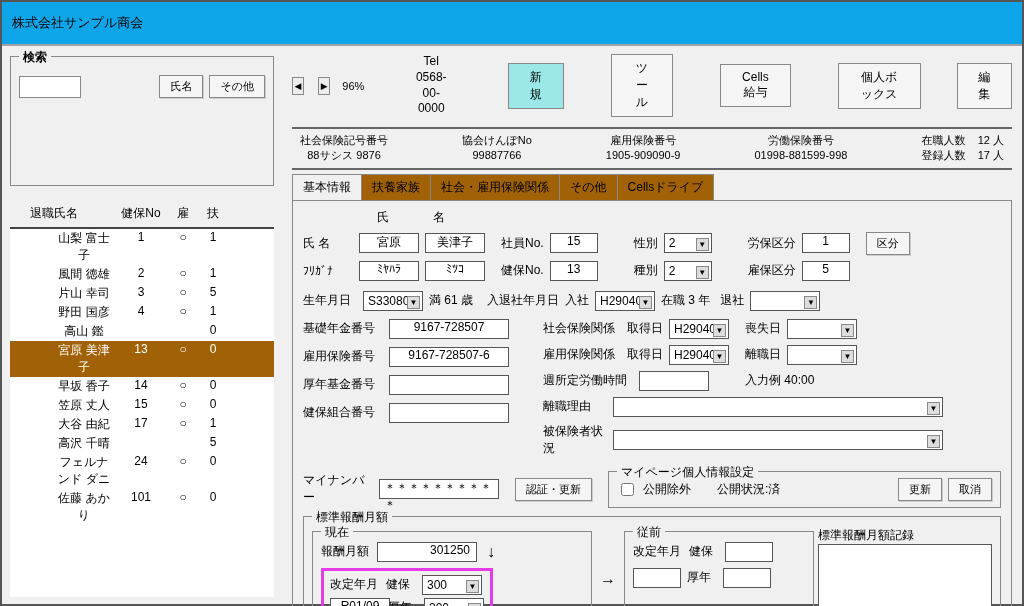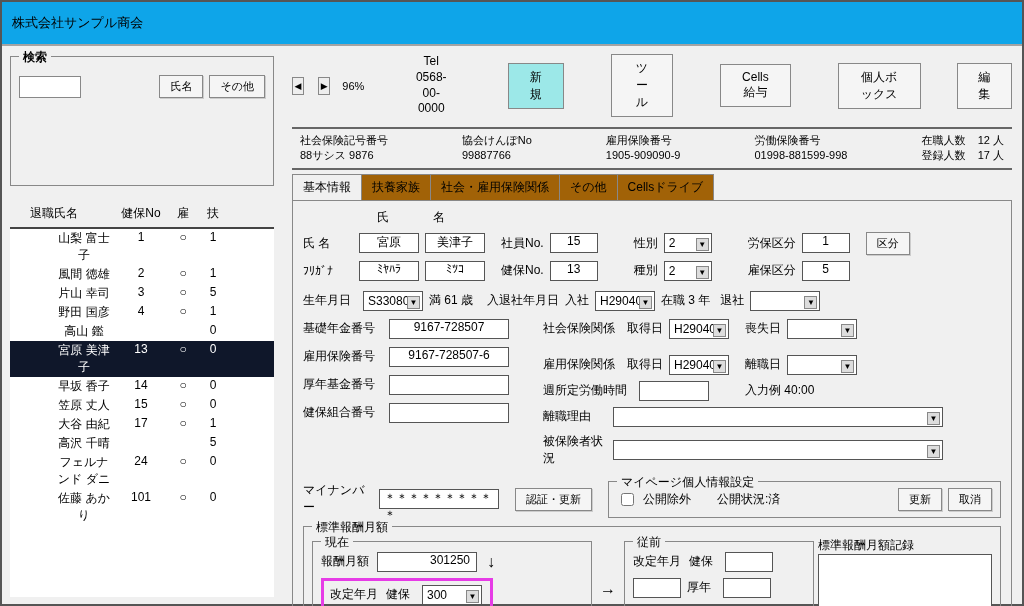--- a/index.html
+++ b/index.html
@@ -20,39 +20,39 @@
 
   
   .emp-header { display: flex; font-size: 12px; padding: 5px 4px; gap: 0; }
   .emp-header span:nth-child(1){width:40px;text-align:right;}
   .emp-header span:nth-child(2){width:60px;}
   .emp-header span:nth-child(3){width:54px;text-align:center;}
   .emp-header span:nth-child(4){width:30px;text-align:center;}
   .emp-header span:nth-child(5){width:30px;text-align:center;}
   .emp-list { border-top: 2px solid #444; background: #fff; height: 370px; overflow: hidden; font-size: 12px; }
   .emp-row { display: flex; padding: 1px 4px; }
-  .emp-row.selected { background: #0f172a; color: #fff; }
+  .emp-row.selected { background: #a16207; color: #fff; }
   .emp-row span:nth-child(1){width:40px;}
   .emp-row span:nth-child(2){width:60px;text-align:center;}
   .emp-row span:nth-child(3){width:54px;text-align:center;}
   .emp-row span:nth-child(4){width:30px;text-align:center;}
   .emp-row span:nth-child(5){width:30px;text-align:center;}
 
   
   .topbar { display: flex; align-items: center; gap: 6px; margin-bottom: 10px; }
   .navbtn { width: 20px; height: 18px; border: 1px solid #888; background: #eee; font-size: 9px; display: flex; align-items: center; justify-content: center; }
   .zoom { font-size: 11px; margin-left: 6px; }
   .tel { margin-left: 40px; font-size: 12px; text-align: center; line-height: 1.3; }
   .mainbtn { border: 1px solid #888; font-size: 12px; padding: 5px 20px; cursor: pointer; margin-left: 24px; }
   .highlight { background: #9ce8e8; }
   .normal { background: #f5f5f5; }
 
   
   .info-header { display: flex; border-top: 2px solid #666; border-bottom: 2px solid #666; padding: 4px 8px; font-size: 11px; justify-content: space-between; }
-  .info-col { text-align: left; line-height: 1.4; }
+  .info-col { text-align: center; line-height: 1.4; }
   .info-right { text-align: right; line-height: 1.4; }
 
   
   .tabs { display: flex; font-size: 12px; margin-top: 4px; }
   .tab { border: 1px solid #888; border-bottom: none; padding: 4px 10px; background: #a16207; margin-right: -1px; cursor: pointer; }
   .tab.active { background: #f0f0f0; position: relative; z-index: 2; }
   .tab-body { border: 1px solid #888; padding: 8px 10px; height: calc(100% - 115px); position: relative; font-size: 12px; overflow: hidden; }
 
   
   .frow { display: flex; align-items: center; gap: 6px; margin-bottom: 6px; }
@@ -300,21 +300,21 @@
               </div>
           </div>
           <div style="flex:1">
             <div class="frow">
               <span class="lbl" style="width:78px">社会保険関係</span>
               <span class="lbl">取得日</span>
               <div class="sel w80">H290401</div>
               <span class="lbl" style="margin-left:10px">喪失日</span>
               <div class="sel w70"></div>
             </div>
-            <div class="frow" style="margin-top:16px">
+            <div class="frow" style="margin-top:6px">
               <span class="lbl" style="width:78px">雇用保険関係</span>
               <span class="lbl">取得日</span>
               <div class="sel w80">H290401</div>
               <span class="lbl" style="margin-left:10px">離職日</span>
               <div class="sel w70"></div>
             </div>
             <div class="frow" style="margin-top:6px">
               <span class="lbl" style="width:90px">週所定労働時間</span>
               <div class="inp w70"></div>
               <span class="lbl" style="margin-left:30px">入力例 40:00</span>

